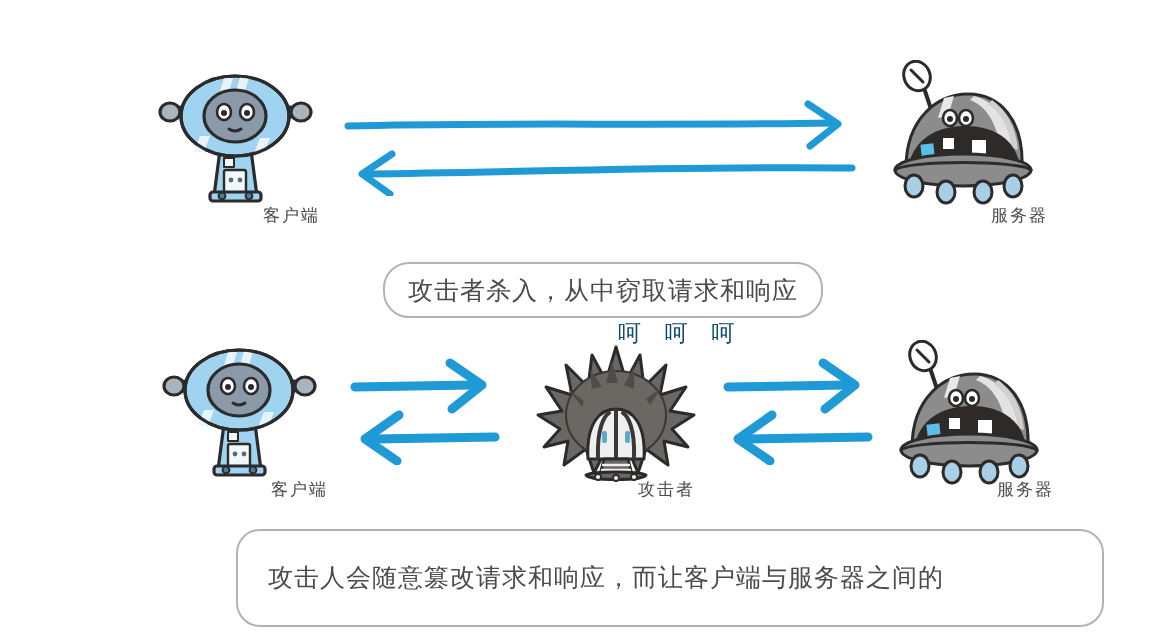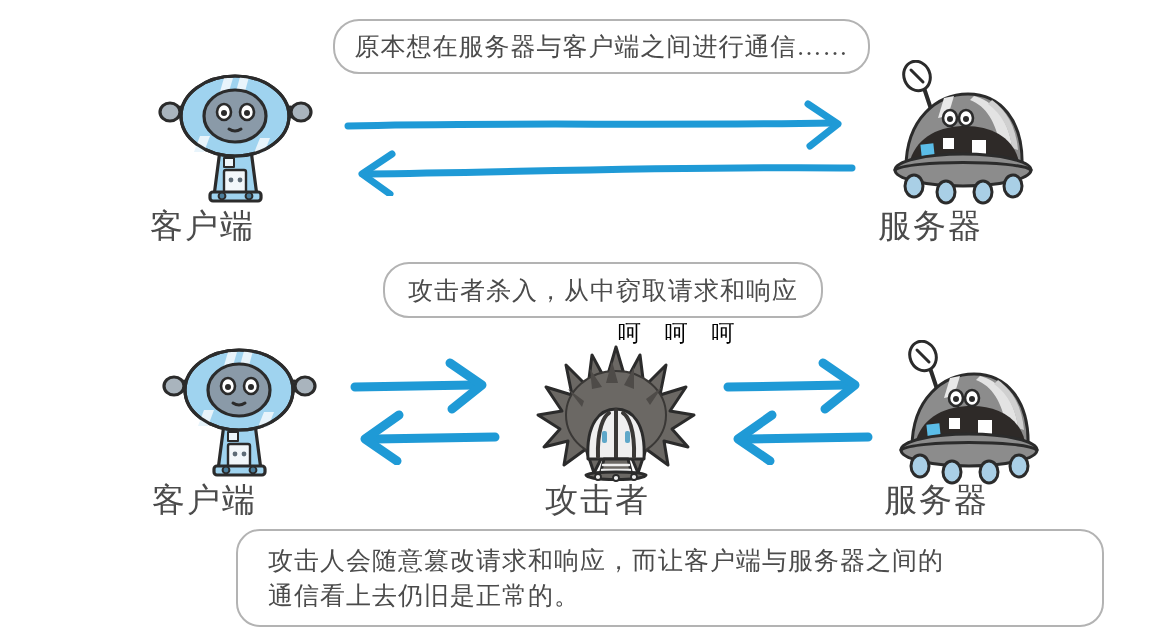--- a/index.html
+++ b/index.html
@@ -58,47 +58,46 @@
     padding: 6px 0 6px 30px;
     text-align: left;
   }
   #bubble-bottom .cap-text {
     font-size: 25px;
     line-height: 1.42;
   }
   
   .fig-label {
     position: absolute;
-    font-size: 33px;
+    font-size: 17px;
     letter-spacing: 2px;
     color: #4b4b4b;
-    text-align: left;
+    text-align: right;
     white-space: nowrap;
   }
   .laugh-label {
     position: absolute;
     font-size: 23px;
     letter-spacing: 9px;
-    color: #000000;
+    color: #0c4a6e;
     white-space: nowrap;
   }
   
   .figure {
     position: absolute;
   }
   .arrows {
     position: absolute;
   }
 </style>
 </head>
 <body>
 
 <div class="stage">
 
-  <div class="bubble" id="bubble-top">原本想在服务器与客户端之间进行通信……</div>
 
   <div class="figure" style="left:148px; top:72px;">
     <svg width="175" height="135" viewBox="0 0 175 135">
       <g stroke="#2b2b2b" stroke-width="3.2" stroke-linejoin="round" stroke-linecap="round">
 
         <line x1="30" y1="40" x2="62" y2="40" stroke-width="7" stroke="#d8eaf5"></line>
         <line x1="30" y1="40" x2="62" y2="40" stroke-width="7.5" fill="none"></line>
         <rect x="30" y="35" width="33" height="10" rx="3" fill="#d9eaf4"></rect>
         <line x1="40" y1="35" x2="40" y2="45" stroke-width="2"></line>
         <line x1="48" y1="35" x2="48" y2="45" stroke-width="2"></line>
@@ -345,17 +344,16 @@
         <ellipse cx="95" cy="132" rx="9" ry="11" fill="#a9cfe6"></ellipse>
         <ellipse cx="125" cy="126" rx="9" ry="11" fill="#a9cfe6"></ellipse>
       </g>
     </svg>
   </div>
   <div class="fig-label" style="left:884px; top:478px; width:170px;">服务器</div>
 
   <div class="bubble" id="bubble-bottom">
     <div>
       <div class="cap-text">攻击人会随意篡改请求和响应，而让客户端与服务器之间的</div>
-      <div class="cap-text">通信看上去仍旧是正常的。</div>
     </div>
   </div>
 
 </div>
 
 </body></html>

